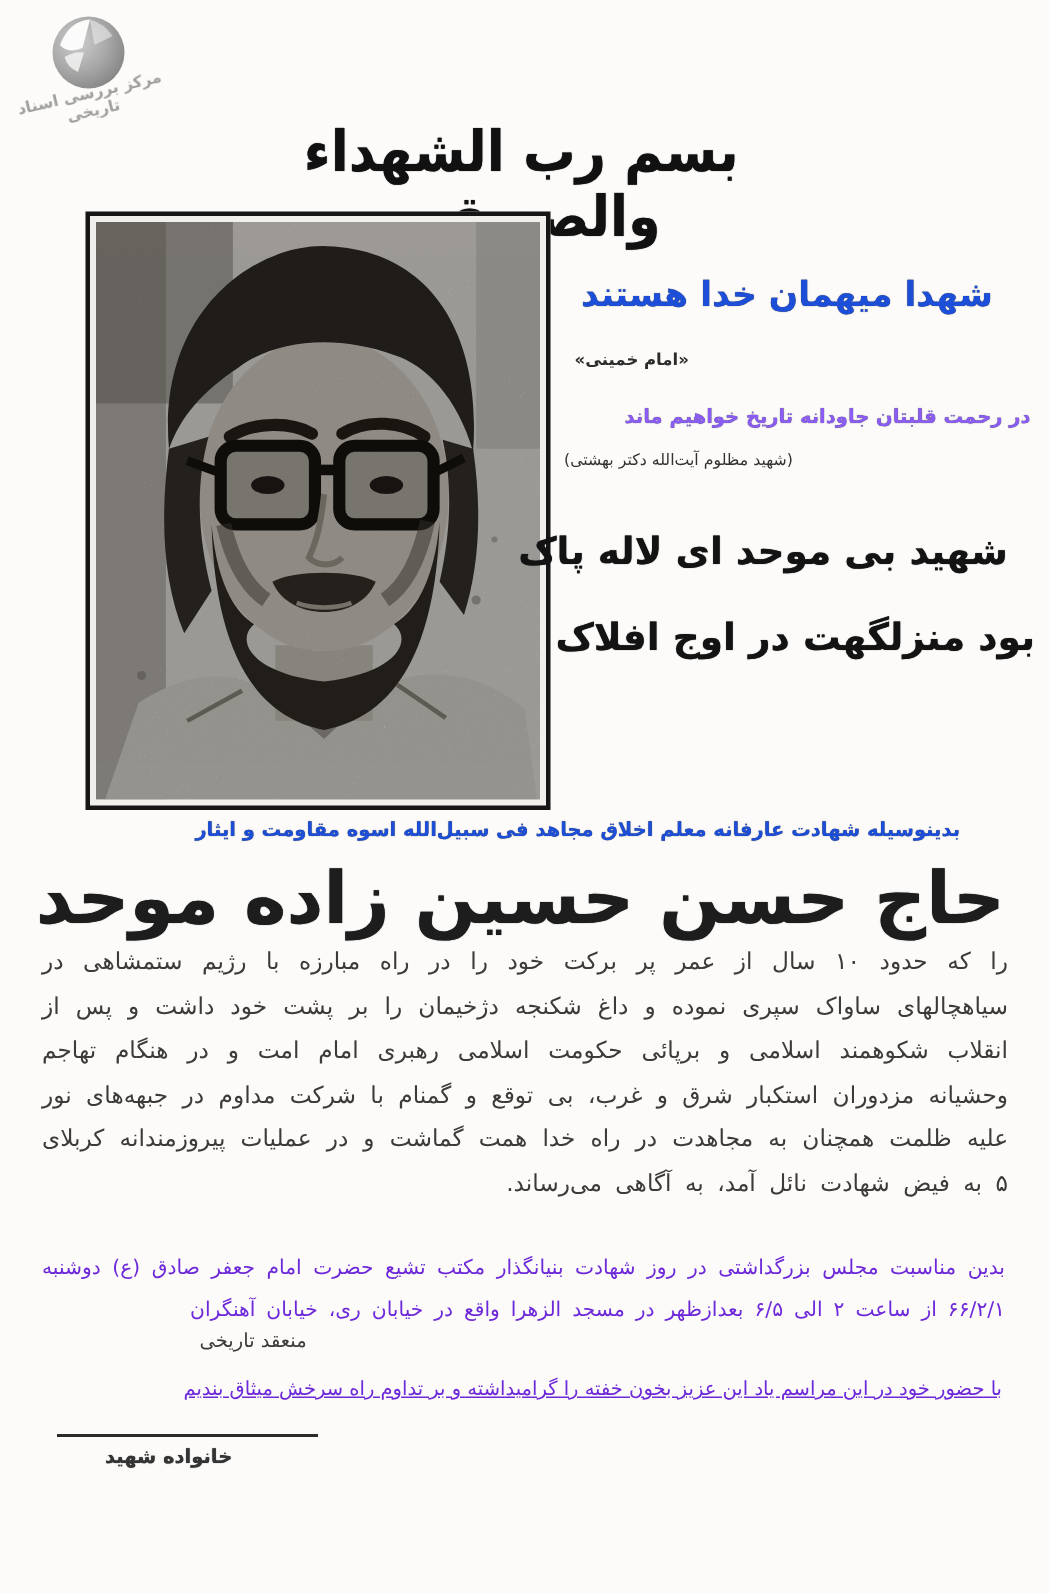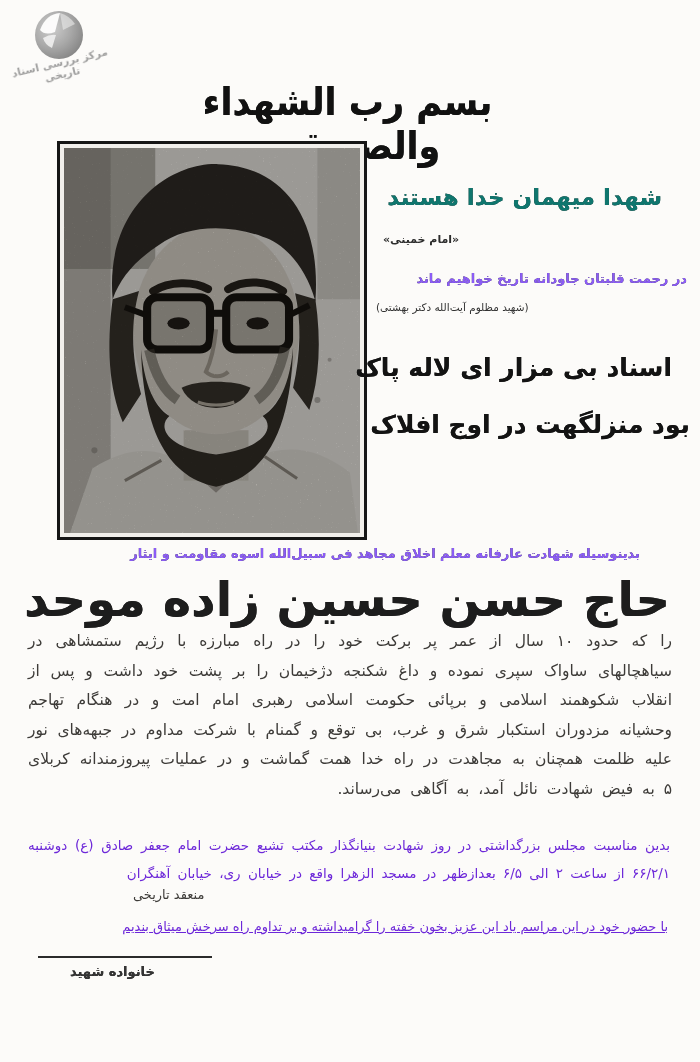--- a/index.html
+++ b/index.html
@@ -30,29 +30,29 @@
   }
 
   
   .photo-frame{
     left:57px;top:141px;width:296px;height:385px;
     border:3px solid #161616;background:#f1efeb;padding:4px;
   }
   .photo-frame svg{display:block;width:100%;height:100%;}
 
   
-  .q1{right:38px;top:184px;font-size:23px;color:#0f766e;}
+  .q1{right:38px;top:184px;font-size:23px;color:#1d4ed8;}
   .q1attr{left:383px;top:233px;font-size:11px;color:#2c2c2c;font-weight:bold;}
   .q2{right:13px;top:271px;font-size:13px;color:#8b5cf6;}
   .q2attr{left:376px;top:301px;font-size:10.5px;color:#333;}
   .v1{right:28px;top:353px;font-size:25px;color:#131313;}
   .v2{right:10px;top:410px;font-size:25px;color:#131313;}
 
   
-  .intro{right:60px;top:546px;font-size:13px;color:#8b5cf6;}
+  .intro{right:60px;top:546px;font-size:13px;color:#1d4ed8;}
   .namerow{
     right:30px;top:571px;display:flex;direction:rtl;align-items:baseline;gap:13px;
   }
   .nameprefix{font-size:17px;}
   .bigname{font-size:48px;letter-spacing:.5px;}
   .body-par{
     left:28px;right:28px;top:627px;
     font-size:15.5px;line-height:29.5px;word-spacing:4px;
     text-align:justify;color:#3d3b38;
   }
@@ -143,21 +143,21 @@
       <circle cx="262" cy="210" r="2" fill="#55504a" opacity="0.35"></circle>
       <circle cx="30" cy="300" r="3" fill="#55504a" opacity="0.35"></circle>
       <rect x="0" y="0" width="292" height="382" filter="url(#grain)" opacity="0.28"></rect>
     </svg>
   </div>
 
   <div class="abs q1 fa boldscan">شهدا میهمان خدا هستند</div>
   <div class="abs q1attr fa scan">«امام خمینی»</div>
   <div class="abs q2 fa boldscan scan">در رحمت قلبتان جاودانه تاریخ خواهیم ماند</div>
   <div class="abs q2attr fa scan">(شهید مظلوم آیت‌الله دکتر بهشتی)</div>
-  <div class="abs v1 fa boldscan">اسناد بی مزار ای لاله پاک</div>
+  <div class="abs v1 fa boldscan">شهید بی موحد ای لاله پاک</div>
   <div class="abs v2 fa boldscan">بود منزلگهت در اوج افلاک</div>
 
   <div class="abs intro fa boldscan scan">بدینوسیله شهادت عارفانه معلم اخلاق مجاهد فی سبیل‌الله اسوه مقاومت و ایثار</div>
 
   <div class="abs namerow">
     <span class="bigname fa boldscan">حاج حسن حسین زاده موحد</span>
   </div>
 
   <div class="abs body-par fa scan">را که حدود ۱۰ سال از عمر پر برکت خود را در راه مبارزه با رژیم ستمشاهی در سیاهچالهای ساواک سپری نموده و داغ شکنجه دژخیمان را بر پشت خود داشت و پس از انقلاب شکوهمند اسلامی و برپائی حکومت اسلامی رهبری امام امت و در هنگام تهاجم وحشیانه مزدوران استکبار شرق و غرب، بی توقع و گمنام با شرکت مداوم در جبهه‌های نور علیه ظلمت همچنان به مجاهدت در راه خدا همت گماشت و در عملیات پیروزمندانه کربلای ۵ به فیض شهادت نائل آمد، به آگاهی می‌رساند.</div>
 

